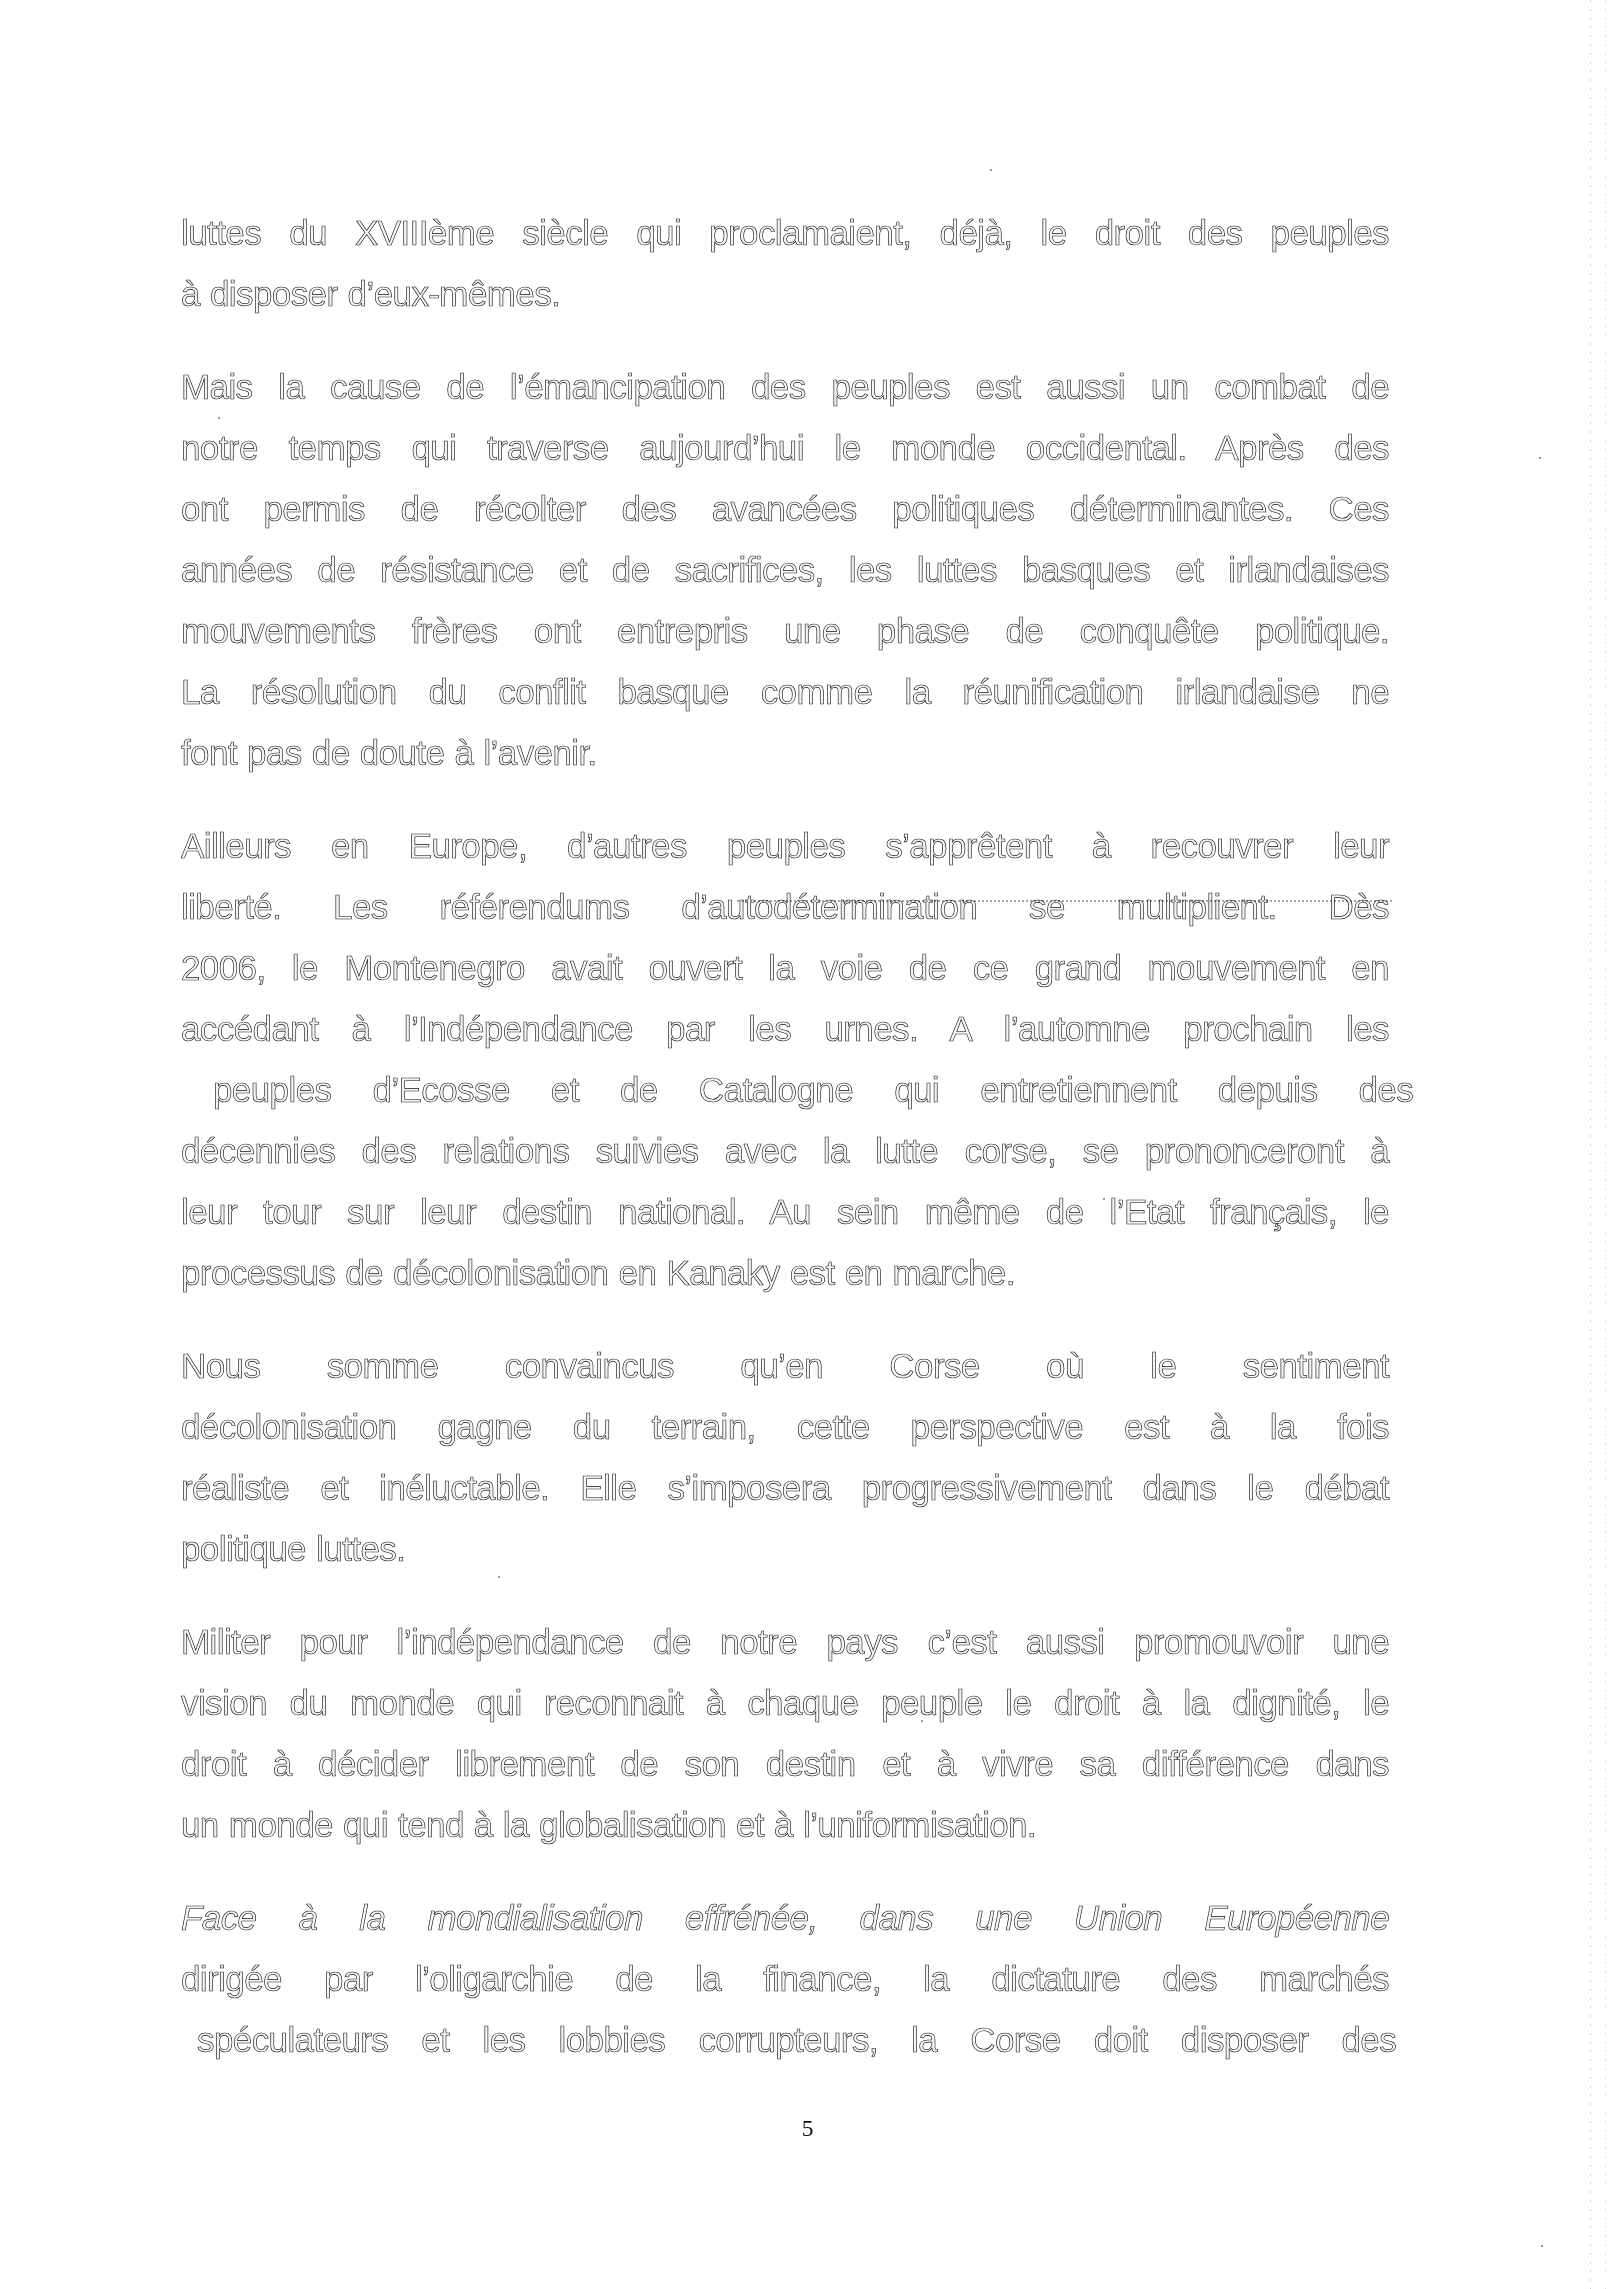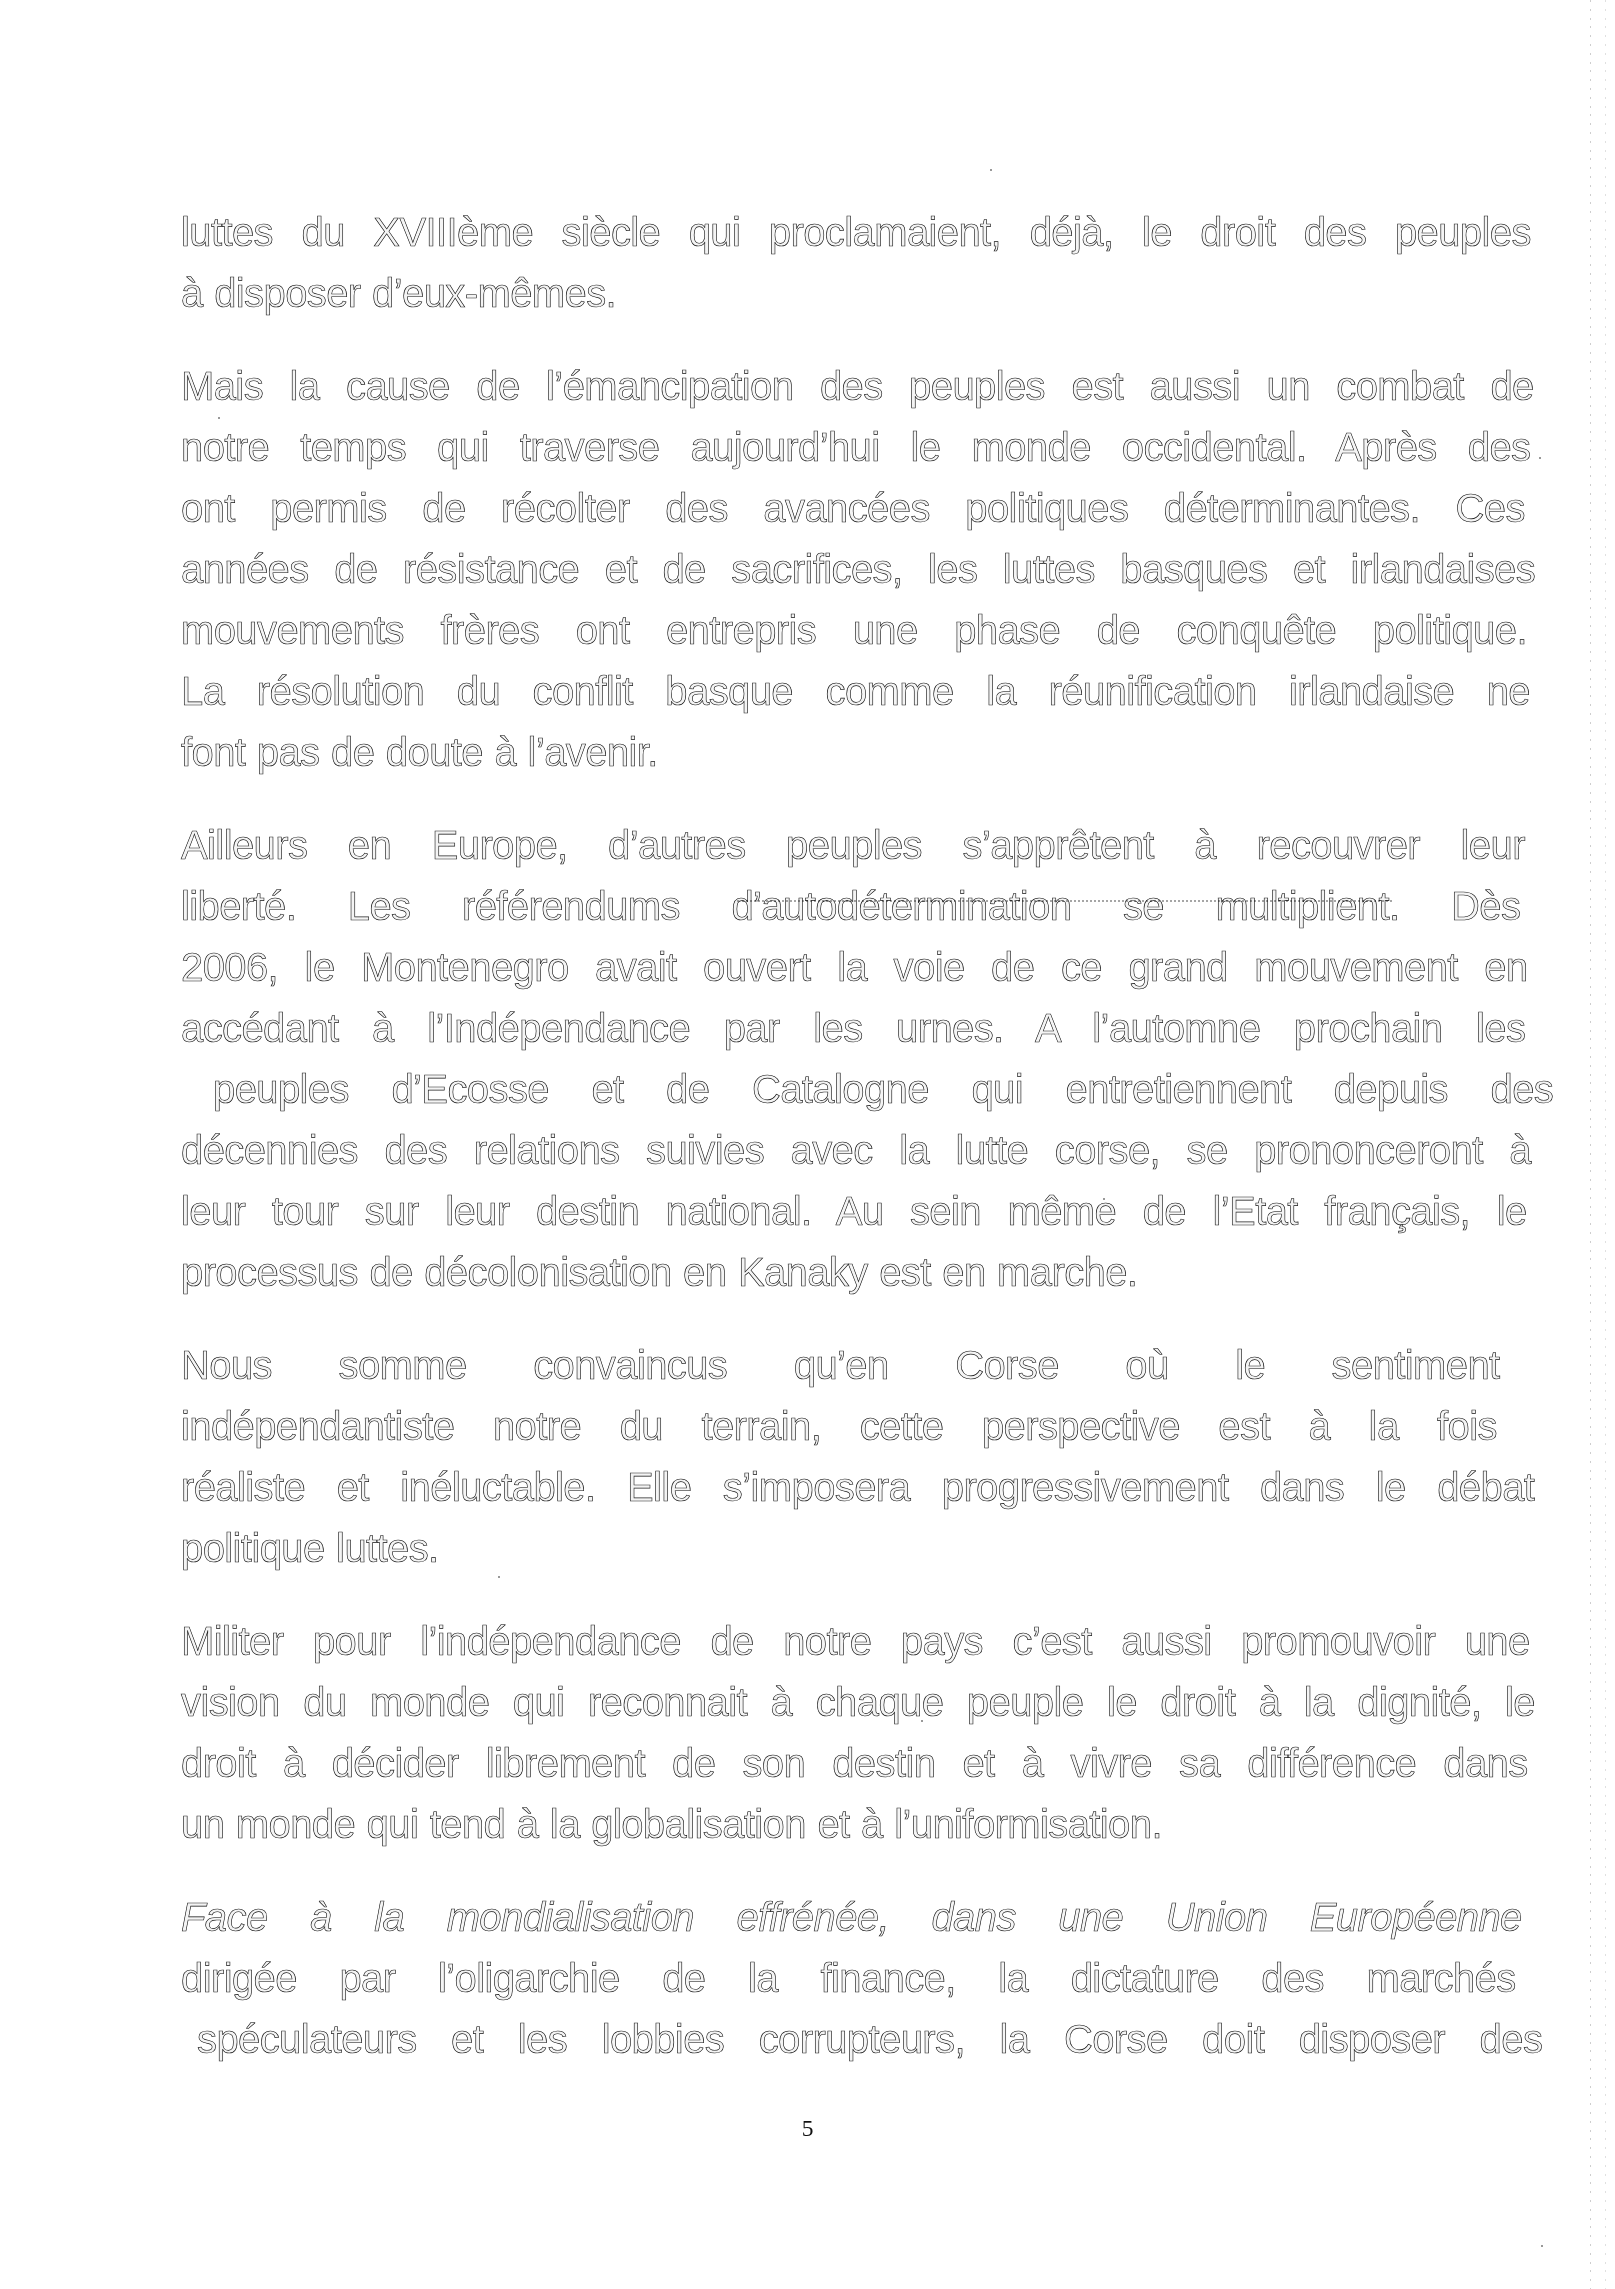--- a/index.html
+++ b/index.html
@@ -23,21 +23,21 @@
       background: #ffffff;
     }
     .content {
       position: absolute;
       left: 181px;
       top: 202px;
       width: 1208px;
     }
     .para {
       margin: 0 0 32px 0;
-      font-size: 40px;
+      font-size: 35px;
       line-height: 61px;
       color: #333333;
       text-align: justify;
       text-align-last: left;
       letter-spacing: -0.6px;
       word-spacing: 1px;
       -webkit-text-stroke: 0.6px #222;
       color: #f4f4f4;
       text-shadow: 0 0 0.6px #444;
     }
@@ -121,21 +121,21 @@
       <span class="line" style="white-space: nowrap; display: block; word-spacing: 16px;">2006, le Montenegro avait ouvert la voie de ce grand mouvement en</span>
       <span class="line" style="white-space: nowrap; display: block; word-spacing: 23px;">accédant à l’Indépendance par les urnes. A l’automne prochain les</span>
       <span class="line" style="white-space: nowrap; display: block; word-spacing: 32px; margin-left: 32px;">peuples d’Ecosse et de Catalogne qui entretiennent depuis des</span>
       <span class="line" style="white-space: nowrap; display: block; word-spacing: 16px;">décennies des relations suivies avec la lutte corse, se prononceront à</span>
       <span class="line" style="white-space: nowrap; display: block; word-spacing: 16px;">leur tour sur leur destin national. Au sein même de l’Etat français, le</span>
       <span class="line last">processus de décolonisation en Kanaky est en marche.</span>
     </p>
 
     <p class="para">
       <span class="line" style="white-space: nowrap; display: block; word-spacing: 56px;">Nous somme convaincus qu’en Corse où le sentiment</span>
-      <span class="line" style="white-space: nowrap; display: block; word-spacing: 28px;">indépendantiste notre du terrain, cette perspective est à la fois</span>
+      <span class="line" style="white-space: nowrap; display: block; word-spacing: 28px;">décolonisation gagne du terrain, cette perspective est à la fois</span>
       <span class="line" style="white-space: nowrap; display: block; word-spacing: 21px;">réaliste et inéluctable. Elle s’imposera progressivement dans le débat</span>
       <span class="line last">politique luttes.</span>
     </p>
 
     <p class="para">
       <span class="line" style="white-space: nowrap; display: block; word-spacing: 19px;">Militer pour l’indépendance de notre pays c’est aussi promouvoir une</span>
       <span class="line" style="white-space: nowrap; display: block; word-spacing: 13px;">vision du monde qui reconnait à chaque peuple le droit à la dignité, le</span>
       <span class="line" style="white-space: nowrap; display: block; word-spacing: 16.6px;">droit à décider librement de son destin et à vivre sa différence dans</span>
       <span class="line last">un monde qui tend à la globalisation et à l’uniformisation.</span>
     </p>

